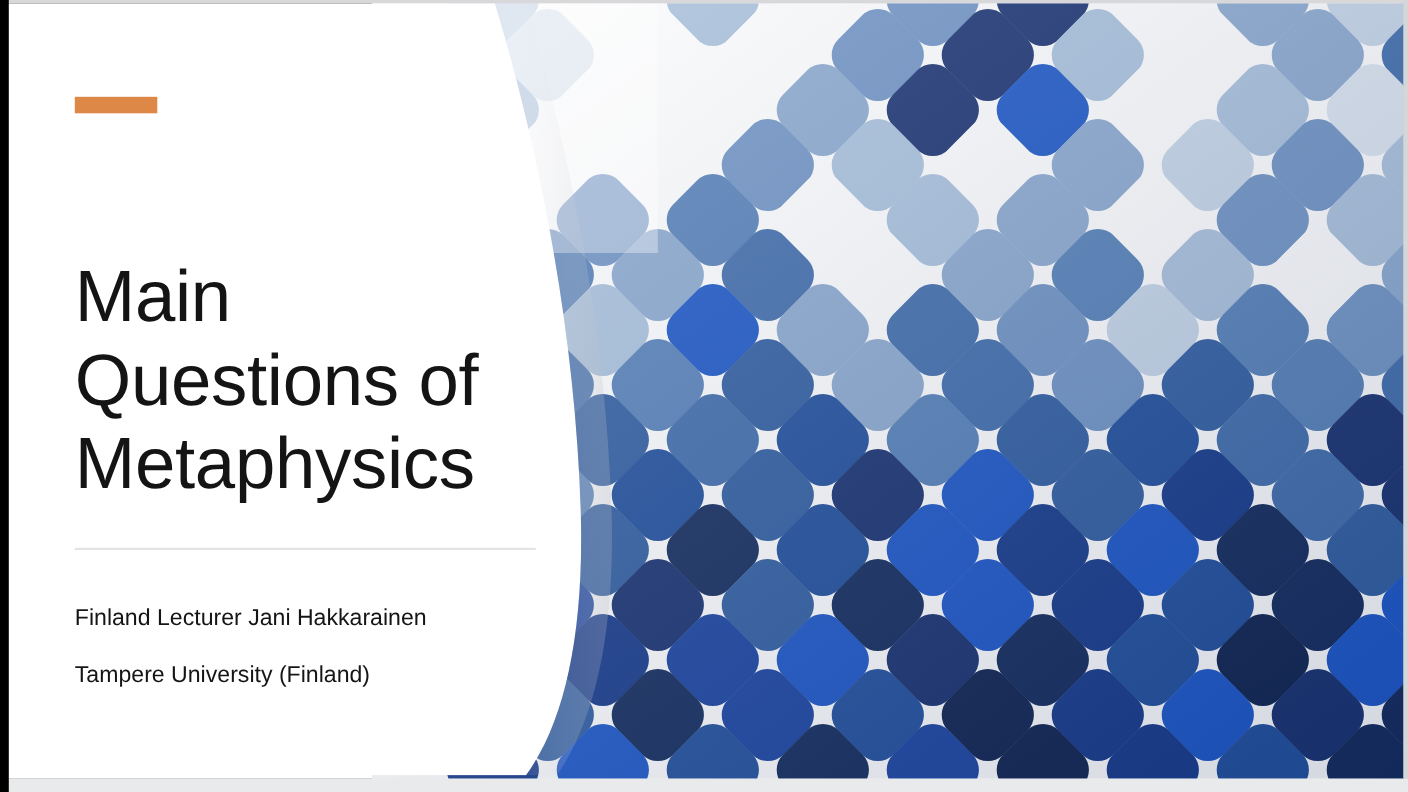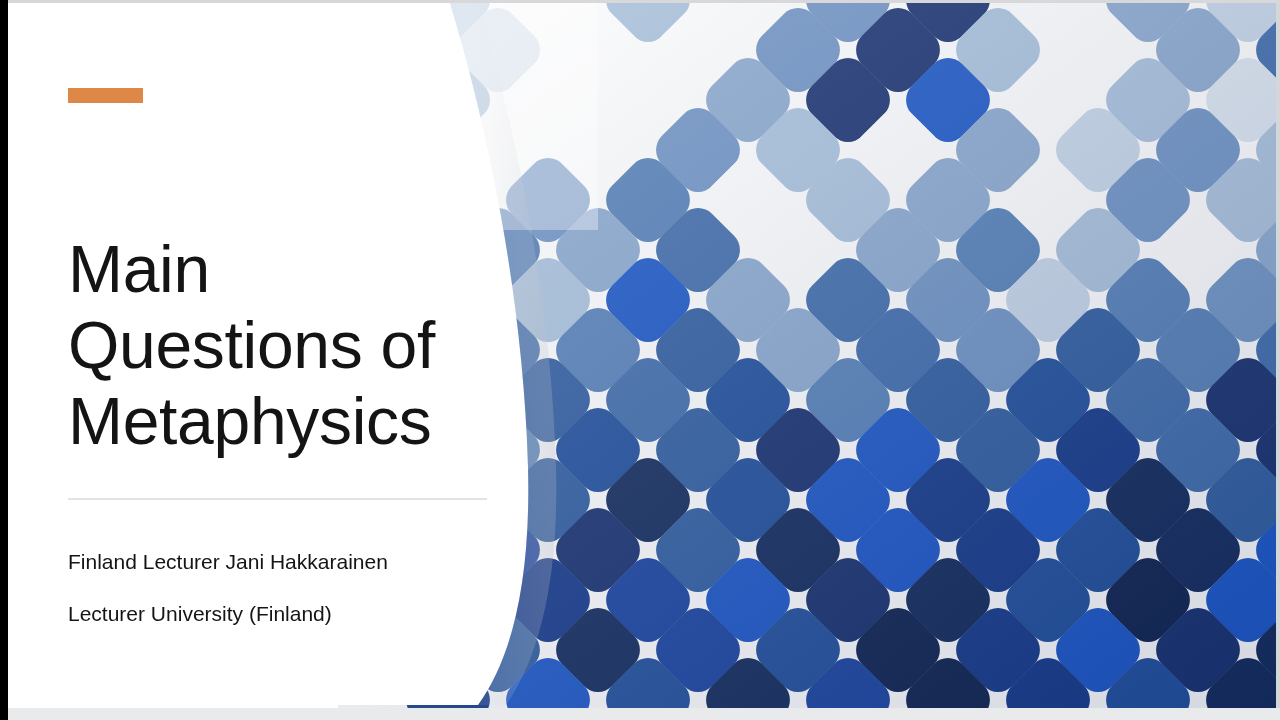--- a/index.html
+++ b/index.html
@@ -342,21 +342,21 @@
     </div>
 
     <div id="text-block">
       <div id="accent-bar"></div>
       <div id="slide-title">Main
 Questions of
 Metaphysics</div>
       <div id="title-divider"></div>
       <div id="subtitle-group">
         <div class="subtitle-line">Finland Lecturer Jani Hakkarainen</div>
-        <div class="subtitle-line">Lecturer University (Finland)</div>
+        <div class="subtitle-line">Tampere University (Finland)</div>
       </div>
     </div>
 
   </div>
 
   <div id="frame-top-line"></div>
   <div id="frame-right-line"></div>
   <div id="frame-bottom-strip"></div>
 
 </div>

